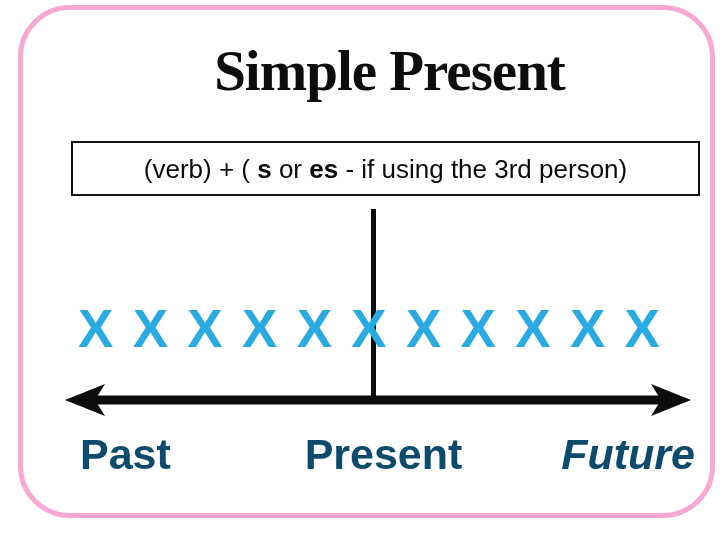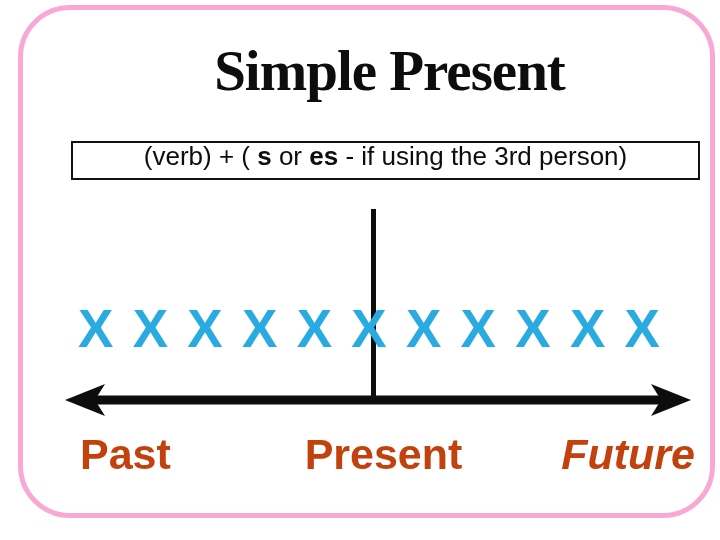--- a/index.html
+++ b/index.html
@@ -37,25 +37,26 @@
     font-size: 57px;
     line-height: 1.0;
     letter-spacing: -1px;
     color: #0d0d0d;
   }
   .formula-box {
     position: absolute;
     left: 48px;
     top: 131px;
     width: 629px;
-    height: 39px;
+    height: 55px;
     box-sizing: border-box;
     border: 2px solid #111111;
     background: #ffffff;
     display: flex;
+    align-items: center;
     justify-content: center;
   }
   .formula-text {
     font-size: 26px;
     line-height: 1;
     white-space: pre;
     color: #0d0d0d;
   }
   .formula-text .seg-bold {
     font-weight: 700;
@@ -91,21 +92,21 @@
     width: 720px;
     height: 48px;
     font-weight: 700;
     font-size: 43px;
     line-height: 1;
   }
   .label {
     position: absolute;
     top: 0;
     white-space: nowrap;
-    color: #c2410c;
+    color: #0c4a6e;
   }
   .label-past { left: 57px; }
   .label-present { left: 18px; width: 685px; text-align: center; }
   .label-future { right: 48px; font-style: italic; }
 </style>
 </head>
 <body>
 
 <div class="card">
 

